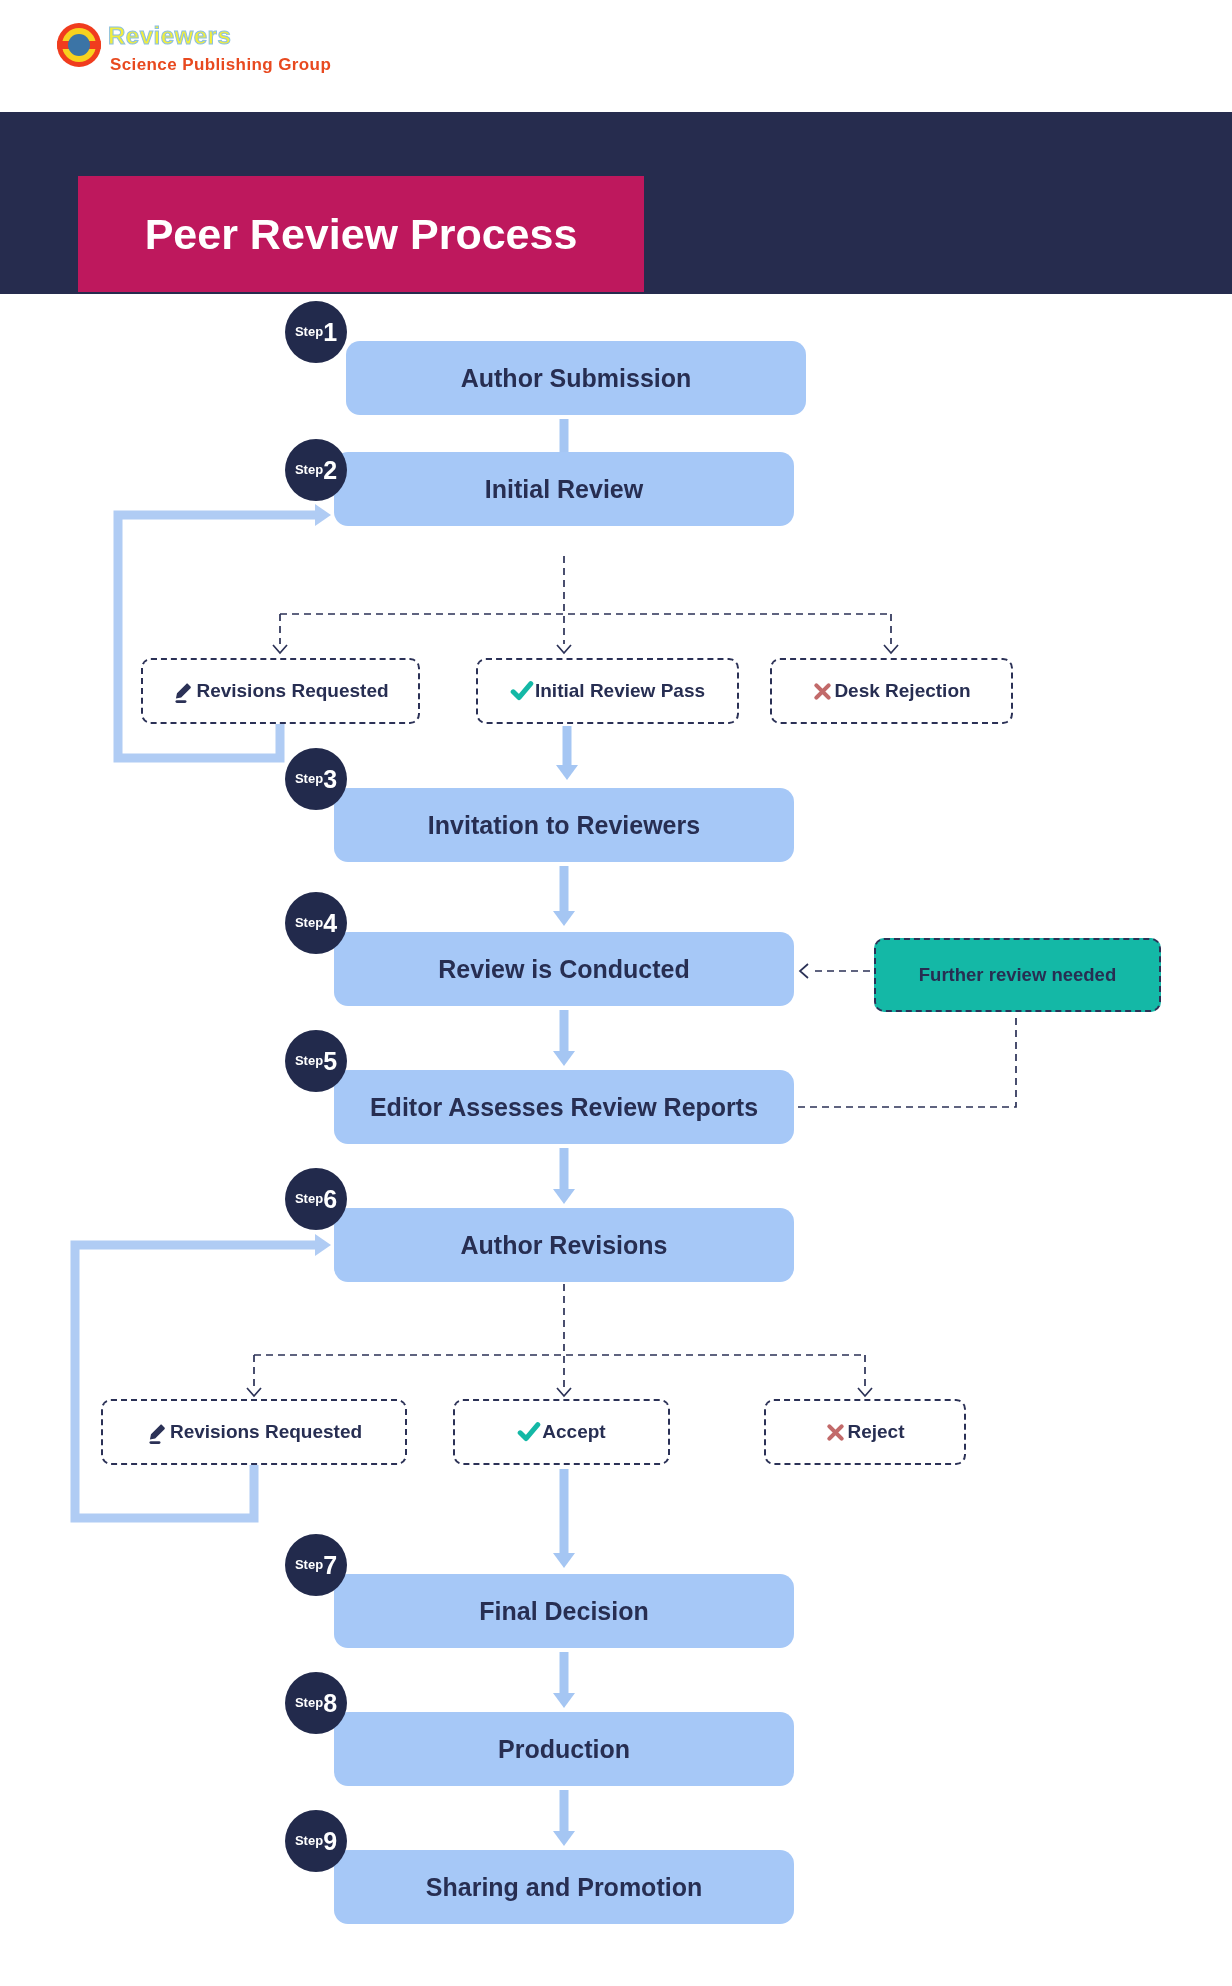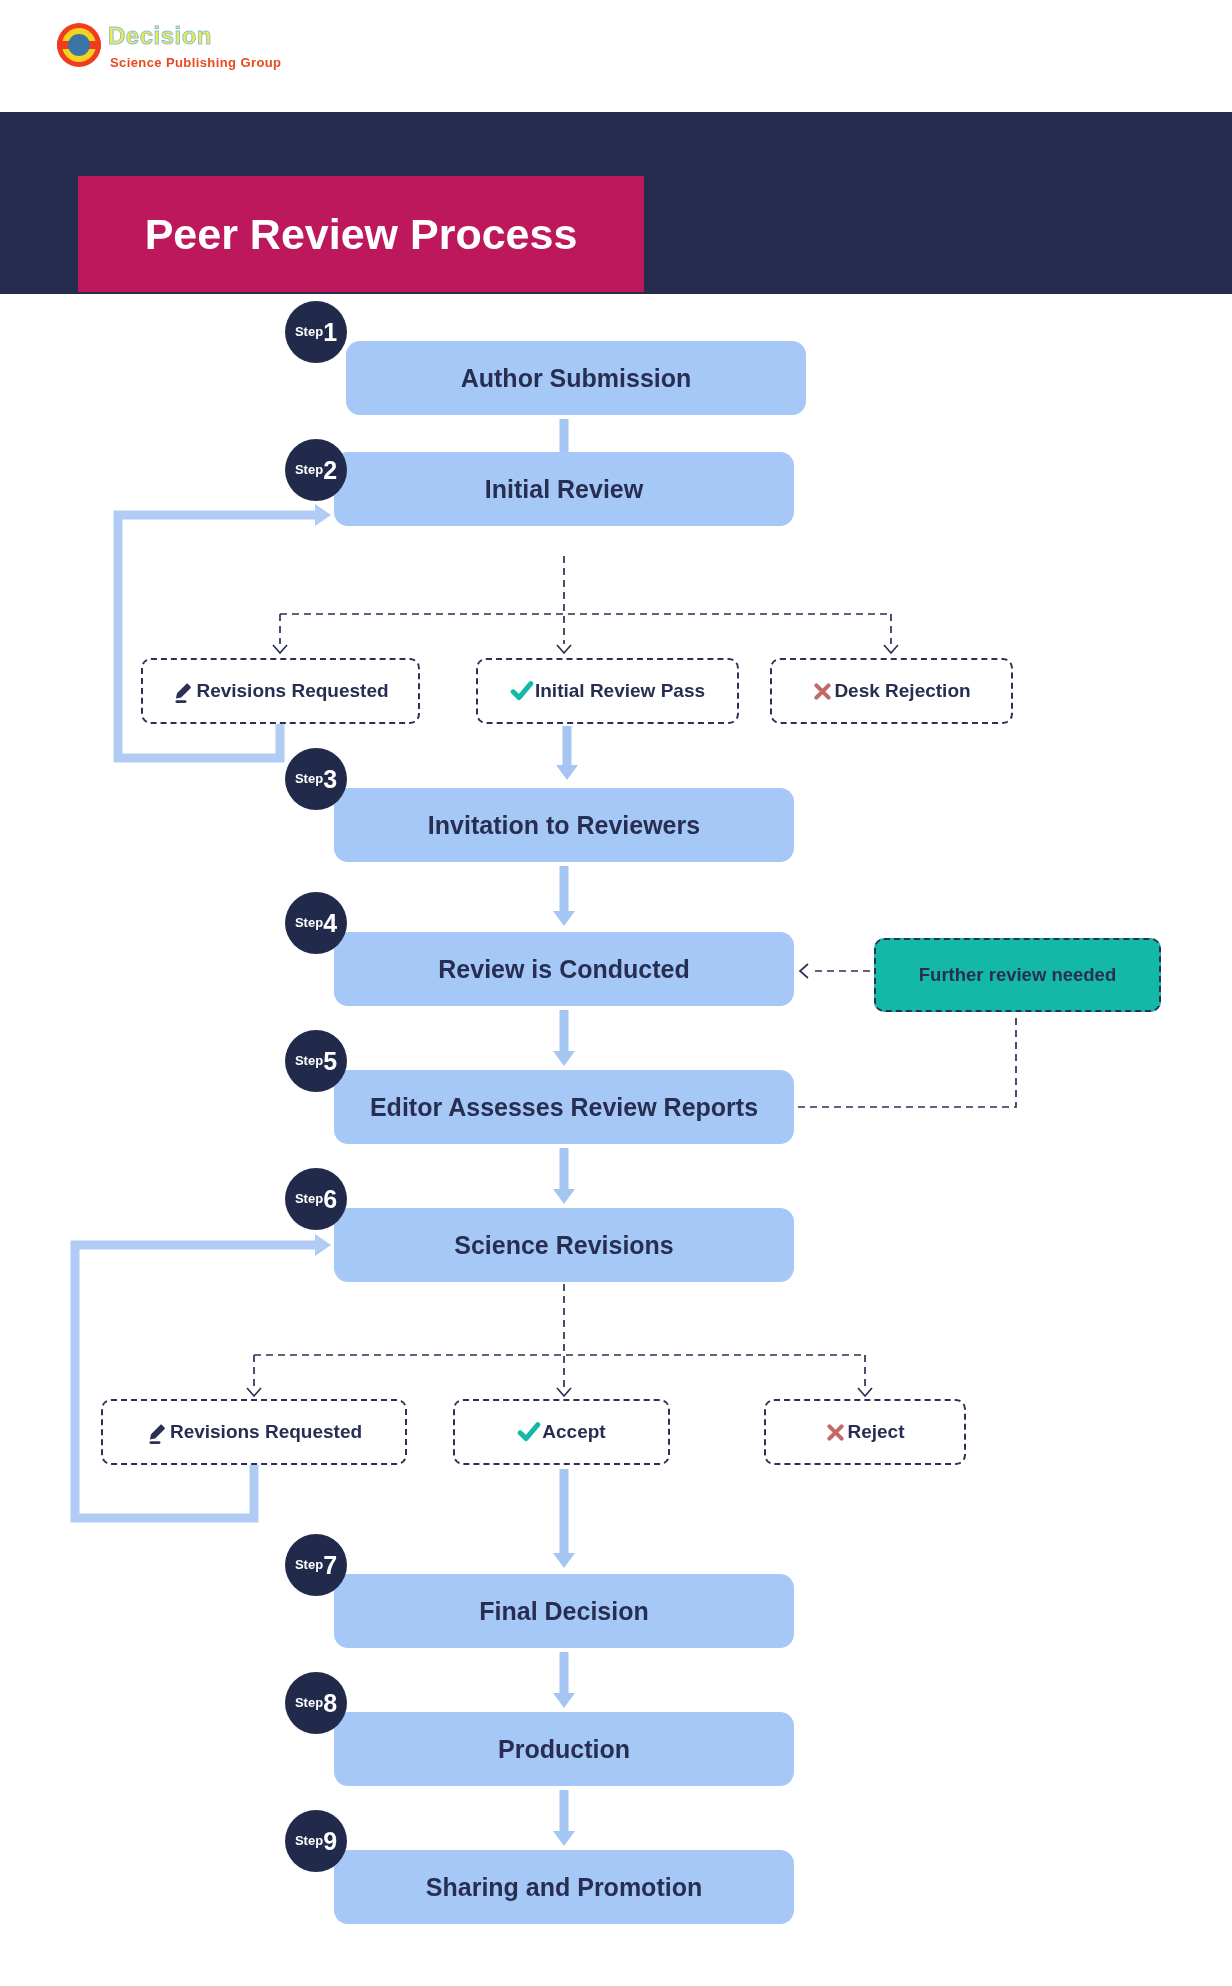--- a/index.html
+++ b/index.html
@@ -7,21 +7,21 @@
         font-family:"Liberation Sans", sans-serif;}
   
   .topbar{position:absolute;left:0;top:0;width:1232px;height:112px;background:#ffffff;}
   .logo-mark{position:absolute;left:57px;top:23px;width:44px;height:44px;border-radius:50%;
              overflow:hidden;background:#f03c1e;}
   .logo-ring{position:absolute;left:5px;top:5px;width:34px;height:34px;border-radius:50%;background:#f8d21f;}
   .logo-stripe{position:absolute;left:0;top:18px;width:44px;height:8px;background:#f03c1e;}
   .logo-core{position:absolute;left:11px;top:11px;width:22px;height:22px;border-radius:50%;background:#3b74a6;}
   .brand{position:absolute;left:108px;top:22px;font-size:24px;font-weight:700;color:#f2ee3c;
          -webkit-text-stroke:1px #8bbfe2;letter-spacing:0.5px;}
-  .tagline{position:absolute;left:110px;top:55px;font-size:13px;font-weight:700;color:#e8491f;
+  .tagline{position:absolute;left:110px;top:55px;font-size:17px;font-weight:700;color:#e8491f;
            letter-spacing:0.4px;}
   .band{position:absolute;left:0;top:112px;width:1232px;height:182px;background:#262c4e;}
   .title-box{position:absolute;left:78px;top:176px;width:566px;height:116px;background:#be185d;
              display:flex;align-items:center;justify-content:center;}
   .title-box span{font-size:43px;font-weight:700;color:#ffffff;}
   
   .connectors{position:absolute;left:0;top:0;width:1232px;height:1986px;z-index:1;}
   .step-box{position:absolute;width:460px;height:74px;background:#a6c8f7;border-radius:14px;
             display:flex;align-items:center;justify-content:center;z-index:2;}
   .step-box span{font-size:25px;font-weight:700;color:#272e52;}
@@ -43,21 +43,21 @@
 <body>
 
 <div class="page">
 
   <div class="topbar">
     <div class="logo-mark">
       <div class="logo-ring"></div>
       <div class="logo-stripe"></div>
       <div class="logo-core"></div>
     </div>
-    <div class="brand">Decision</div>
+    <div class="brand">Reviewers</div>
     <div class="tagline">Science Publishing Group</div>
   </div>
   <div class="band"></div>
   <div class="title-box">
     <span>Peer Review Process</span>
   </div>
 
   <svg class="connectors" width="1232" height="1986" viewBox="0 0 1232 1986" xmlns="http://www.w3.org/2000/svg">
     <g stroke="#a5c6f3" stroke-width="9" fill="none">
       <line x1="564" y1="419" x2="564" y2="461"></line>
@@ -156,21 +156,21 @@
   <div class="step-box" style="left:334px;top:788px">
       <span>Invitation to Reviewers</span>
     </div>
   <div class="step-box" style="left:334px;top:932px">
       <span>Review is Conducted</span>
     </div>
   <div class="step-box" style="left:334px;top:1070px">
       <span>Editor Assesses Review Reports</span>
     </div>
   <div class="step-box" style="left:334px;top:1208px">
-      <span>Science Revisions</span>
+      <span>Author Revisions</span>
     </div>
   <div class="step-box" style="left:334px;top:1574px">
       <span>Final Decision</span>
     </div>
   <div class="step-box" style="left:334px;top:1712px">
       <span>Production</span>
     </div>
   <div class="step-box" style="left:334px;top:1850px">
       <span>Sharing and Promotion</span>
     </div>

